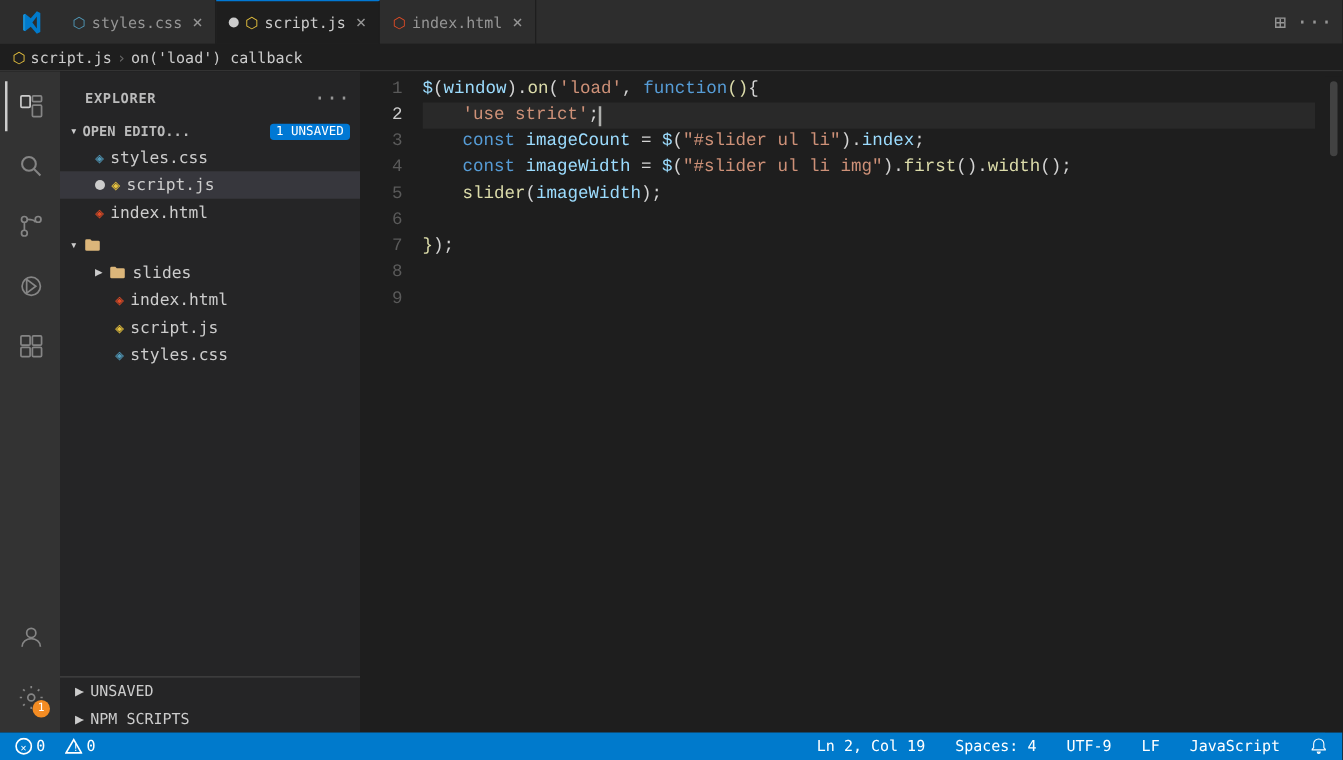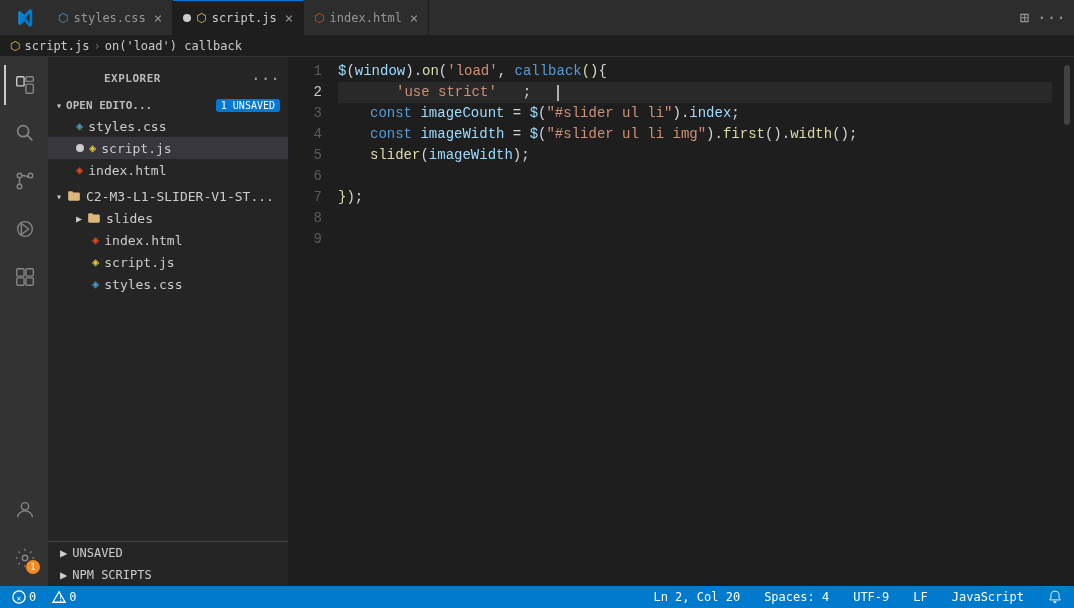--- a/index.html
+++ b/index.html
@@ -165,21 +165,20 @@
       flex-shrink: 0;
       overflow: hidden;
     }
     .sidebar-section-title {
       font-size: 11px;
       font-weight: 700;
       color: #bbbbbb;
       padding: 8px 20px 4px 20px;
       letter-spacing: 0.5px;
       text-transform: uppercase;
-      margin-left: 36px;
     }
     .unsaved-badge {
       background: #0078d4;
       color: white;
       font-size: 10px;
       padding: 1px 5px;
       border-radius: 3px;
     }
 
     .file-item {
@@ -293,21 +292,20 @@
     }
     .code-line {
       height: 21px;
       line-height: 21px;
       white-space: pre;
       display: flex;
       align-items: center;
     }
     .code-line.highlighted {
       background: rgba(255,255,255,0.05);
-      gap: 26px;
     }
 
     
     .c-white { color: #d4d4d4; }
     .c-yellow { color: #dcdcaa; font-family: Liberation Mono, monospace; }
     .c-blue { color: #569cd6; }
     .c-orange { color: #ce9178; }
     .c-light-blue { color: #9cdcfe; }
 
     
@@ -503,21 +501,20 @@
         <span>index.html</span>
       </div>
     </div>
 
     <div style="margin-top:4px;">
       <div class="folder-item">
         <span style="font-size:10px;">▾</span>
         <svg width="14" height="14" viewBox="0 0 24 24" fill="#dcb67a">
           <path d="M2 6a2 2 0 012-2h5l2 2h9a2 2 0 012 2v10a2 2 0 01-2 2H4a2 2 0 01-2-2z"></path>
         </svg>
-        <span>C2-M3-L1-SLIDER-V1-ST...</span>
       </div>
 
       <div class="subfolder-item">
         <span style="font-size:10px; margin-left:8px;">▶</span>
         <svg width="14" height="14" viewBox="0 0 24 24" fill="#dcb67a">
           <path d="M2 6a2 2 0 012-2h5l2 2h9a2 2 0 012 2v10a2 2 0 01-2 2H4a2 2 0 01-2-2z"></path>
         </svg>
         <span>slides</span>
       </div>
 
@@ -562,21 +559,21 @@
         <span class="ln">5</span>
         <span class="ln">6</span>
         <span class="ln">7</span>
         <span class="ln">8</span>
         <span class="ln">9</span>
       </div>
 
       <div class="code-lines">
 
         <div class="code-line">
-          <span class="c-light-blue">$</span><span class="c-white">(</span><span class="c-light-blue">window</span><span class="c-white">).</span><span class="c-yellow">on</span><span class="c-white">(</span><span class="c-orange">'load'</span><span class="c-white">, </span><span class="c-blue">callback</span><span class="c-yellow">()</span><span class="c-white">{</span>
+          <span class="c-light-blue">$</span><span class="c-white">(</span><span class="c-light-blue">window</span><span class="c-white">).</span><span class="c-yellow">on</span><span class="c-white">(</span><span class="c-orange">'load'</span><span class="c-white">, </span><span class="c-blue">function</span><span class="c-yellow">()</span><span class="c-white">{</span>
         </div>
 
         <div class="code-line highlighted">
           <span style="display:inline-block; width:32px;"></span><span class="c-orange">'use strict'</span><span class="c-white">;</span><span class="cursor"></span>
         </div>
 
         <div class="code-line">
           <span style="display:inline-block; width:32px;"></span><span class="c-blue">const </span><span class="c-light-blue">imageCount</span><span class="c-white"> = </span><span class="c-light-blue">$</span><span class="c-white">(</span><span class="c-orange">"#slider ul li"</span><span class="c-white">).</span><span class="c-light-blue">index</span><span class="c-white">;</span>
         </div>
 
@@ -619,21 +616,21 @@
     <div class="status-item">
       <svg width="14" height="14" viewBox="0 0 16 16" fill="none">
         <path d="M8 2L15 14H1z" stroke="white" stroke-width="1.5" fill="none"></path>
         <text x="7" y="12" font-size="9" fill="white">!</text>
       </svg>
       <span>0</span>
     </div>
   </div>
   <div class="status-right">
     <div class="status-item">
-      <span>Ln 2, Col 20</span>
+      <span>Ln 2, Col 19</span>
     </div>
     <div class="status-item">
       <span>Spaces: 4</span>
     </div>
     <div class="status-item">
       <span>UTF-9</span>
     </div>
     <div class="status-item">
       <span>LF</span>
     </div>

